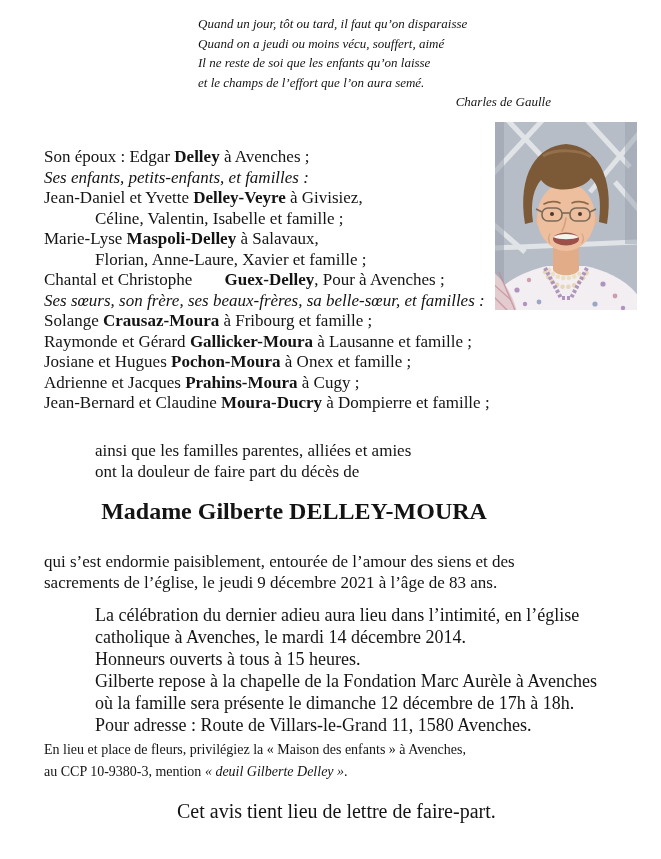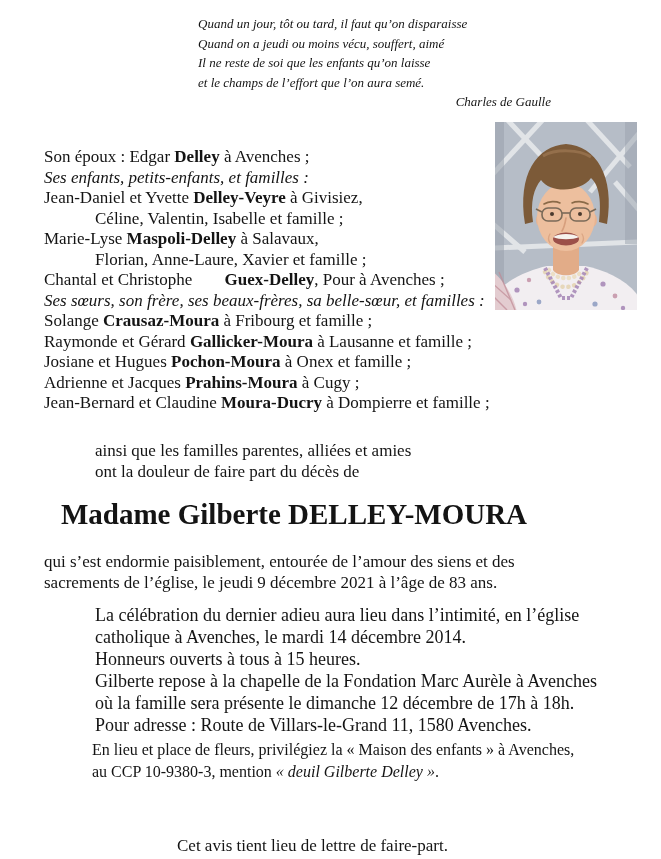--- a/index.html
+++ b/index.html
@@ -28,30 +28,30 @@
   .photo svg { display: block; }
 
   
   .family { left: 44px; top: 147px; font-size: 17px; line-height: 20.5px; }
 
   .announcement { left: 95px; top: 441px; font-size: 17px; line-height: 20.5px; }
 
   .title {
     left: 44px; top: 498px; width: 500px;
     text-align: center;
-    font-size: 29px; font-weight: bold;
+    font-size: 24px; font-weight: bold;
   }
 
   .death-notice { left: 44px; top: 552px; font-size: 17px; line-height: 20.5px; }
 
   .ceremony { left: 95px; top: 604px; font-size: 18px; line-height: 22px; }
 
-  .donations { left: 44px; top: 739px; font-size: 16px; line-height: 22px; margin-left: 48px; }
+  .donations { left: 44px; top: 739px; font-size: 14px; line-height: 22px; }
 
-  .closing { left: 177px; top: 800px; font-size: 17px; margin-top: 36px; }
+  .closing { left: 177px; top: 800px; font-size: 20px; }
 </style>
 </head>
 <body>
 
 <div class="page">
 
   <div class="block quote">
     <div>
         <div class="line"><span>Quand un jour, tôt ou tard, il faut qu’on disparaisse</span></div>
         <div class="line"><span>Quand on a jeudi ou moins vécu, souffert, aimé</span></div>

